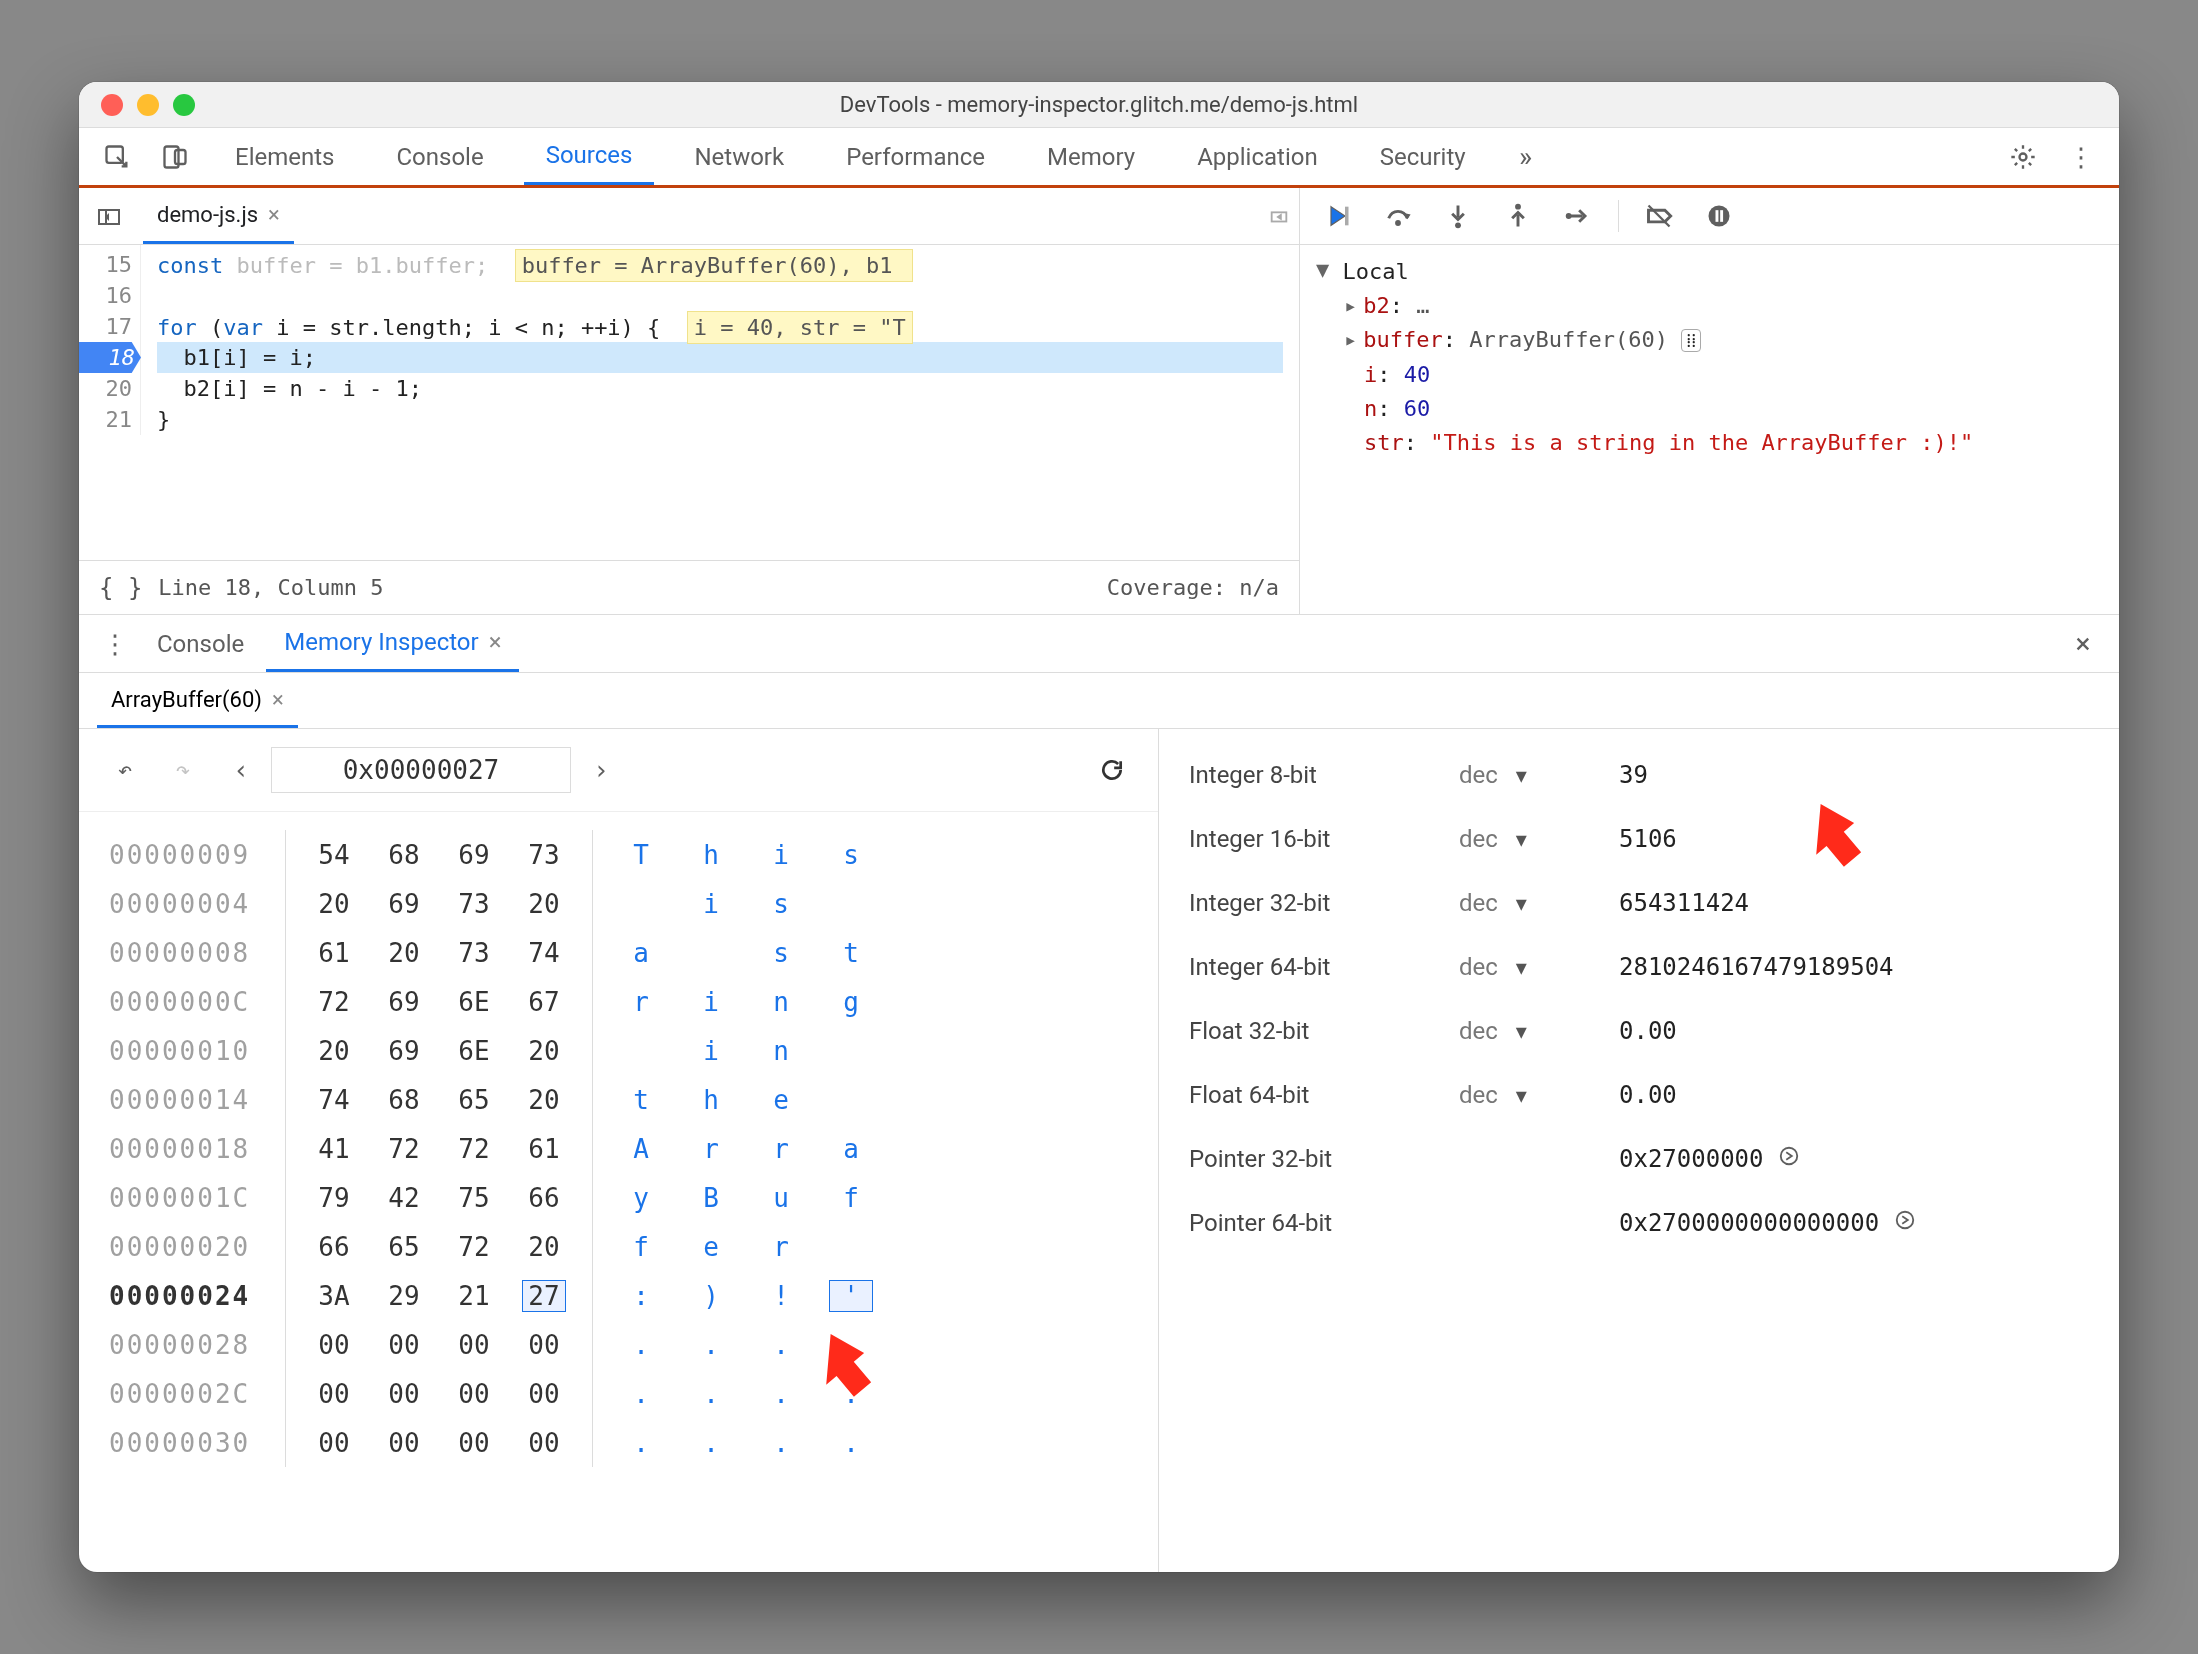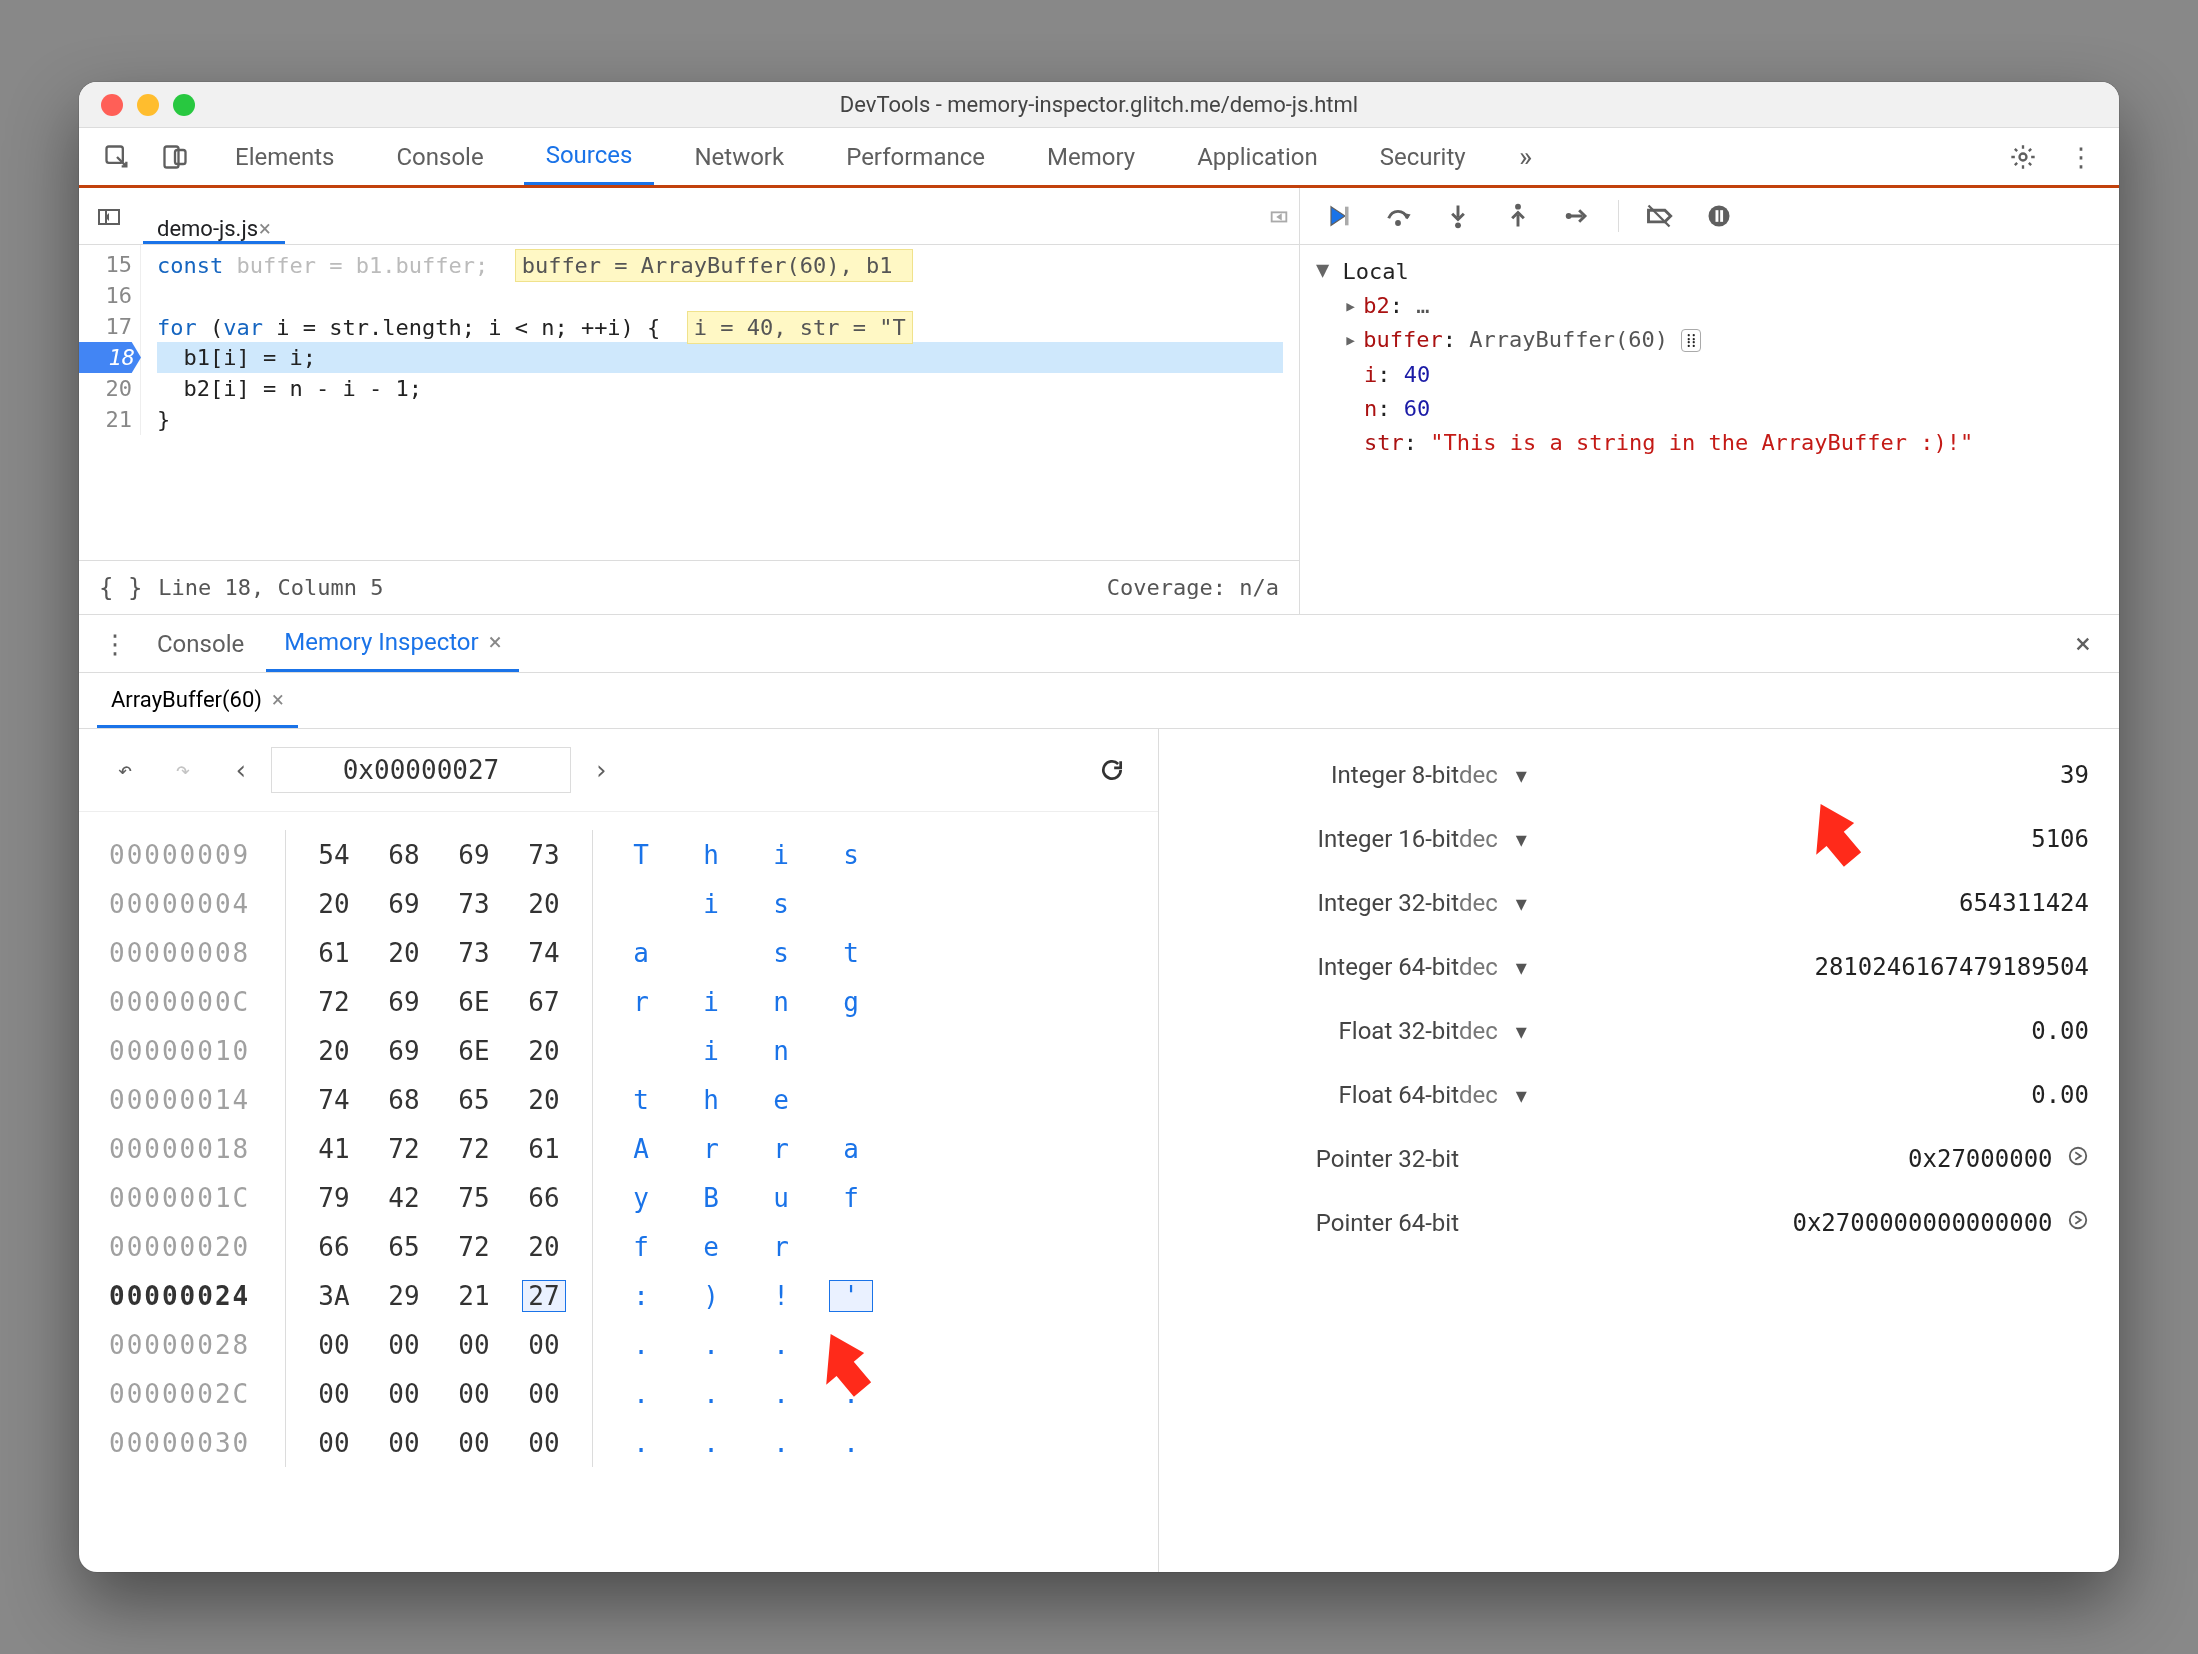--- a/index.html
+++ b/index.html
@@ -26,21 +26,21 @@
   .title { position:absolute; left:0; right:0; text-align:center; font-size:22px; color:#444; }
   
   .tabstrip { height:60px; border-bottom:3px solid #c2410c; display:flex; align-items:center; padding:0 18px; gap:18px; color:#5f5f5f; font-size:24px; }
   .tab { padding:0 22px; height:100%; display:flex; align-items:center; cursor:pointer; }
   .tab.active { color:#1a73e8; border-bottom:3px solid #1a73e8; }
   .tabstrip .spacer { flex:1; }
   .iconbtn { display:flex; align-items:center; justify-content:center; width:40px; height:40px; color:#5f5f5f; }
   
   .subrow { display:flex; border-bottom:1px solid #dcdcdc; }
   .filebar { flex:1; display:flex; align-items:center; height:56px; padding-left:10px; font-size:22px; color:#333; gap:14px; }
-  .filebar .tabitem { display:flex; gap:1px; align-items:flex-end; padding:0 14px; height:100%; border-bottom:3px solid #1a73e8; color:#202124; }
+  .filebar .tabitem { display:flex; gap:10px; align-items:center; padding:0 14px; height:100%; border-bottom:3px solid #1a73e8; color:#202124; }
   .filebar .fill { flex:1; }
   .dbgbar { width:820px; border-left:1px solid #dcdcdc; display:flex; align-items:center; gap:20px; padding:0 18px; }
   .dbgbar svg path { stroke:#5f5f5f; }
   
   .mainsplit { display:flex; height:370px; border-bottom:1px solid #dcdcdc; }
   .codepane { flex:1; overflow:hidden; position:relative; font-size:22px; }
   .gutter { position:absolute; left:0; top:0; width:62px; background:#fff; text-align:right; padding:4px 8px 0 0; color:#888; line-height:31px; border-right:1px solid #eee;}
   .codebody { position:absolute; left:62px; right:0; top:0; line-height:31px; padding:4px 16px 0 16px; color:#222; white-space:pre; }
   .codeline { height:31px; }
   .curline-bg { background:#cfe8fc; }
@@ -74,21 +74,21 @@
   .offcol { width:150px; color:#a0a0a0; letter-spacing:2px; }
   .hexcell, .asccell { width:44px; text-align:center; }
   .hexcell { color:#333; }
   .asccell { color:#1a73e8; }
   .divline { width:1px; background:#dcdcdc; align-self:stretch; }
   .addrsel { border:1px solid #1a73e8; background:#eaf1ff; }
   .memrow.active .offcol { font-weight:700; color:#333; }
   .valpane { width:960px; display:flex; flex-direction:column; }
   .valhead { height:64px; display:flex; align-items:center; padding:0 30px; font-size:24px; border-bottom:1px solid #eee; background:#fafafa; }
   .valhead .fill { flex:1; }
-  .valbody { padding:14px 30px; font-size:24px;text-align:right; }
+  .valbody { padding:14px 30px; font-size:24px; }
   .vrow { display:flex; align-items:center; height:64px; }
   .vlabel { width:270px; color:#444; }
   .vrep { width:160px; color:#777; display:flex; align-items:center; gap:16px; }
   .vval { color:#222; flex:1; }
   
   .arrow { position:absolute; }
   .arrow svg path { fill:#ff2a1a; }
   .chev-down::after { content:"▾"; font-size:22px; color:#555; }
   .chev-r::before { content:"▸"; color:#666; margin-right:6px; }
   .go-icon svg circle { stroke:#5f5f5f; fill:none; }

